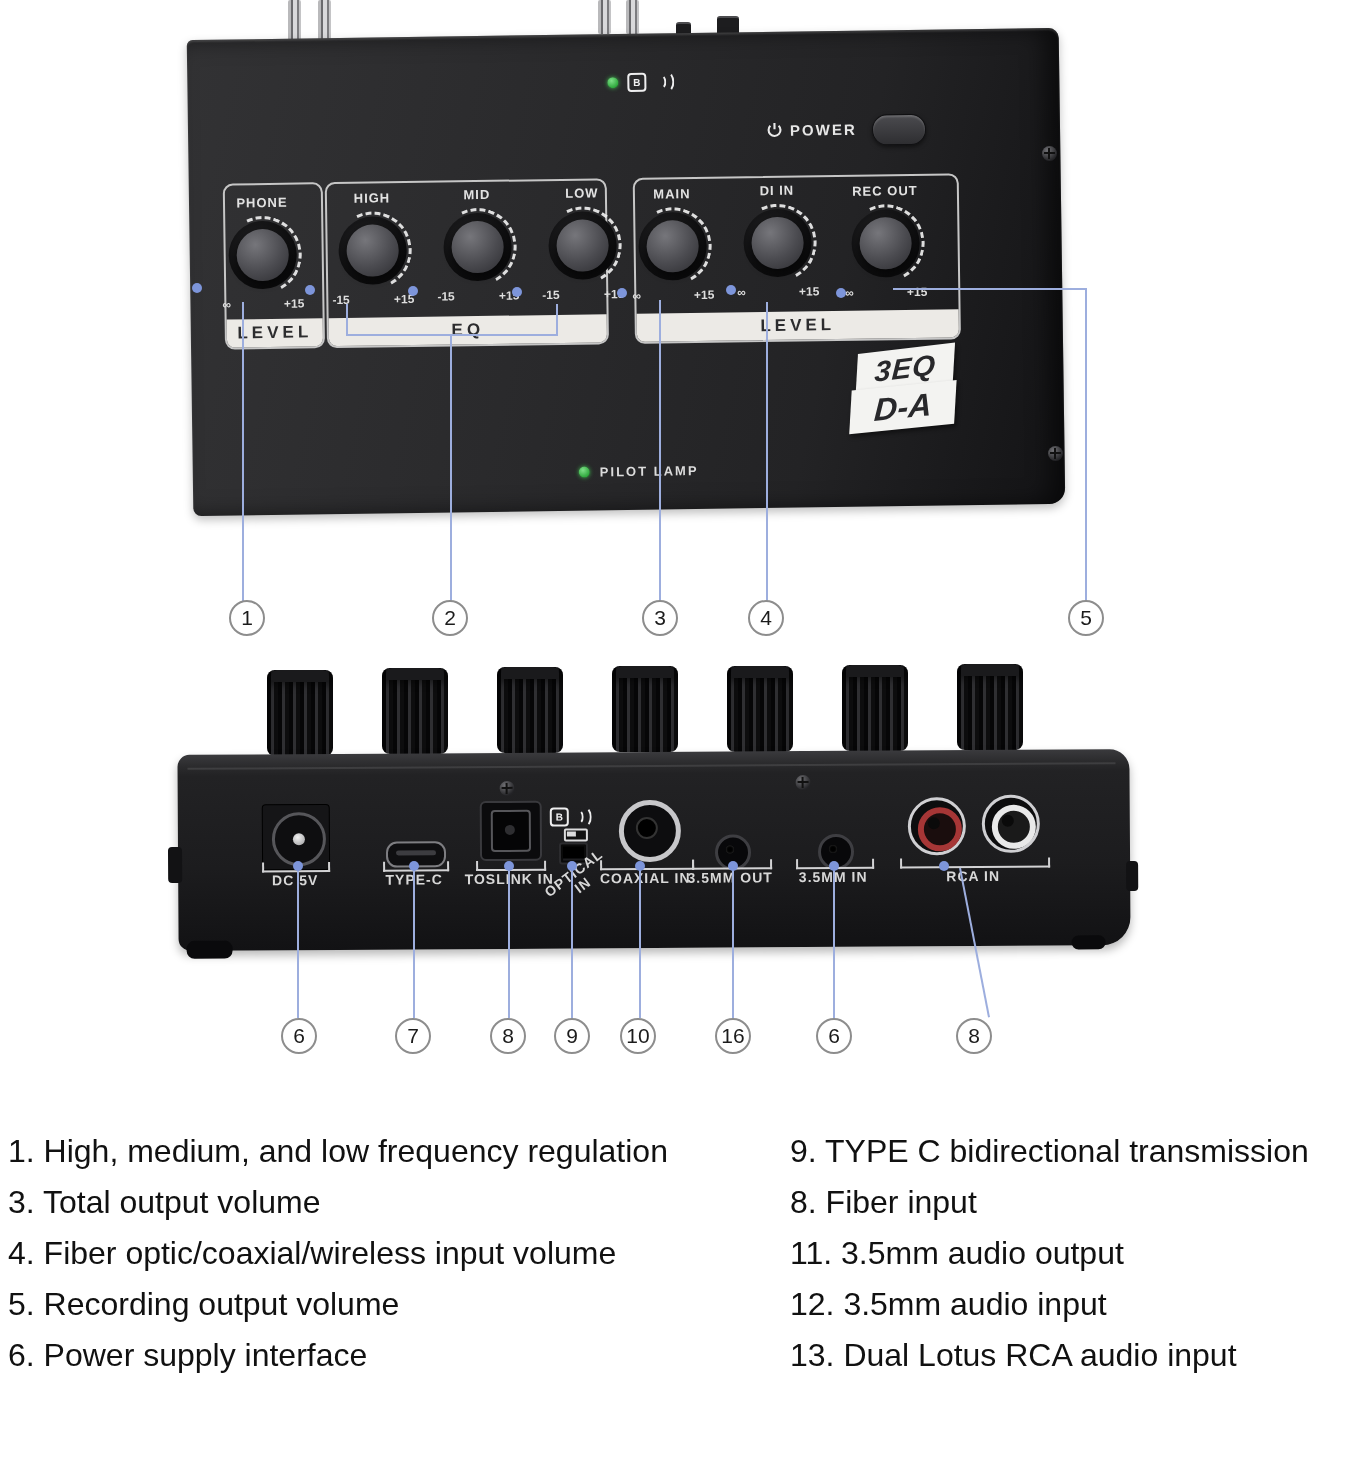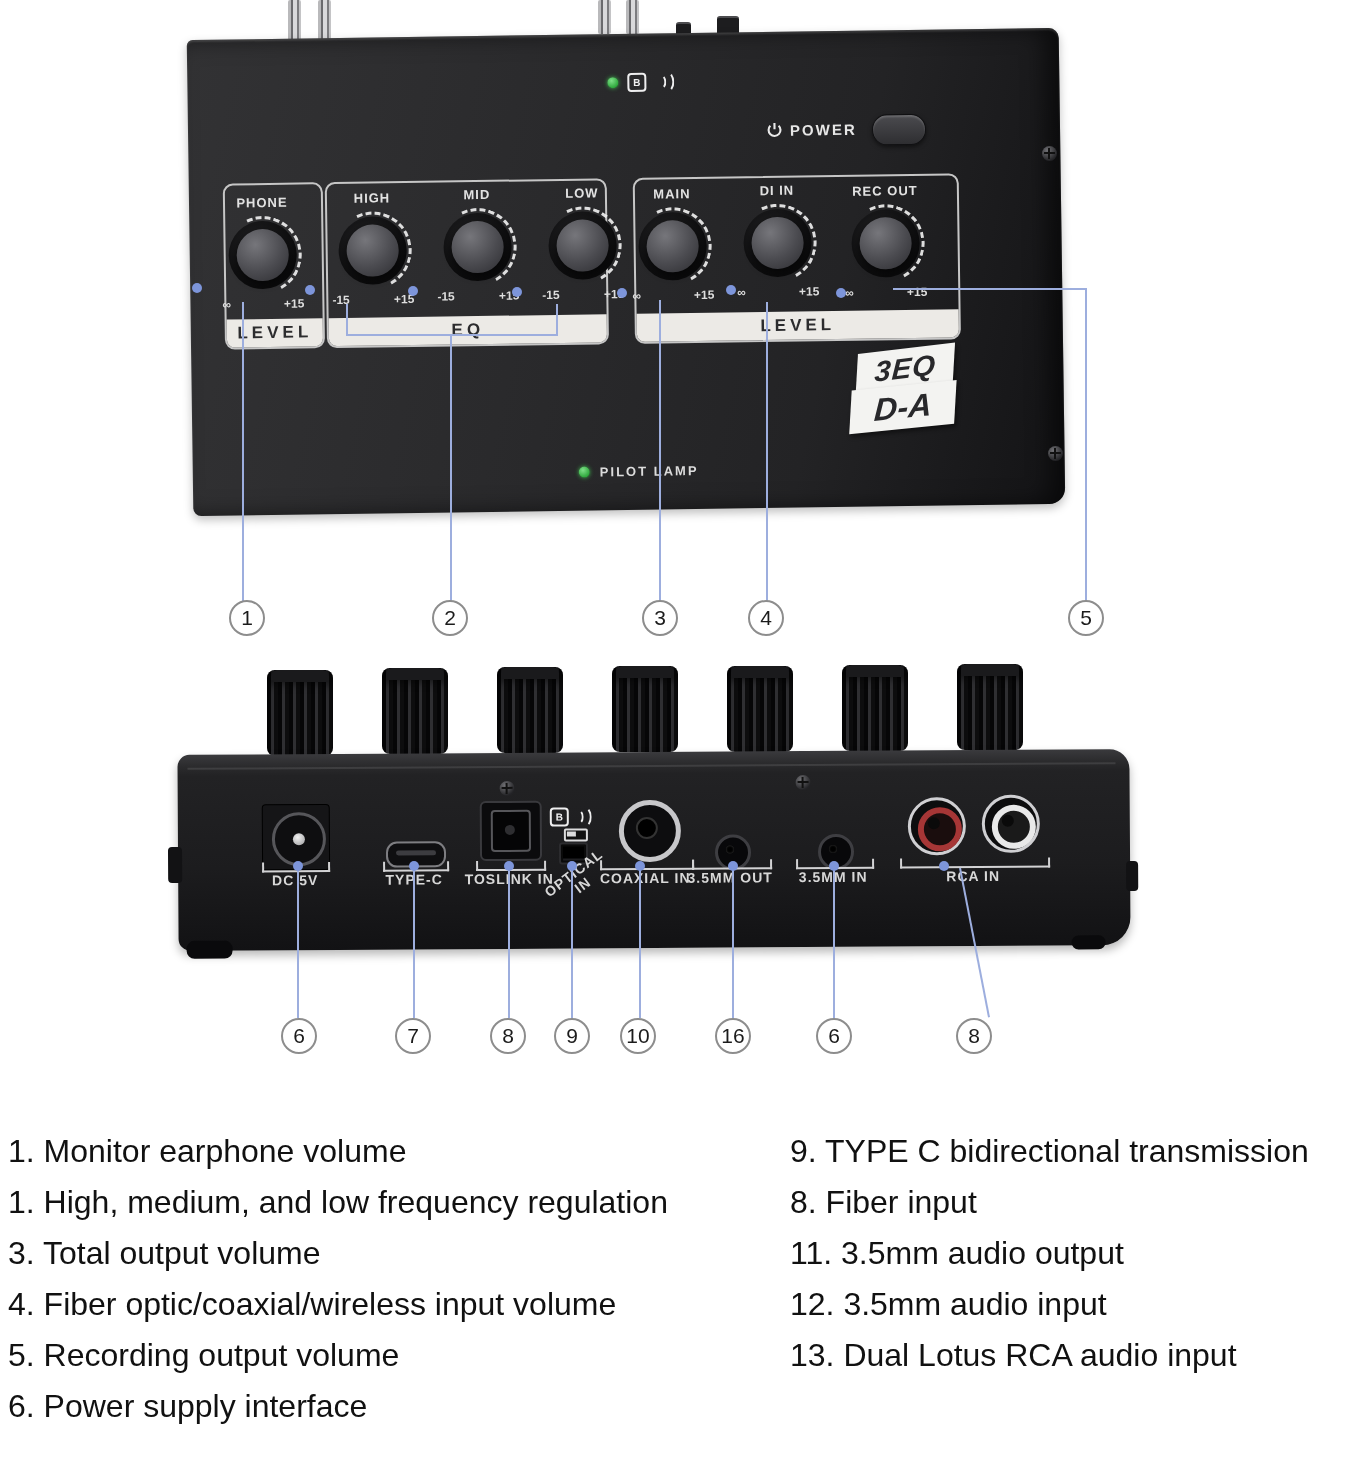--- a/index.html
+++ b/index.html
@@ -384,21 +384,20 @@
   <div class="callout" style="left:299px;top:1036px;">6</div>
   <div class="callout" style="left:413px;top:1036px;">7</div>
   <div class="callout" style="left:508px;top:1036px;">8</div>
   <div class="callout" style="left:572px;top:1036px;">9</div>
   <div class="callout" style="left:638px;top:1036px;">10</div>
   <div class="callout" style="left:733px;top:1036px;">16</div>
   <div class="callout" style="left:834px;top:1036px;">6</div>
   <div class="callout" style="left:974px;top:1036px;">8</div>
 
   <div class="legend-col" style="left:8px;top:1126px;">
-    <div class="legend-line">1. Monitor earphone volume</div>
     <div class="legend-line">1. High, medium, and low frequency regulation</div>
     <div class="legend-line">3. Total output volume</div>
     <div class="legend-line">4. Fiber optic/coaxial/wireless input volume</div>
     <div class="legend-line">5. Recording output volume</div>
     <div class="legend-line">6. Power supply interface</div>
   </div>
   <div class="legend-col" style="left:790px;top:1126px;">
     <div class="legend-line">9. TYPE C bidirectional transmission</div>
     <div class="legend-line">8. Fiber input</div>
     <div class="legend-line">11. 3.5mm audio output</div>

